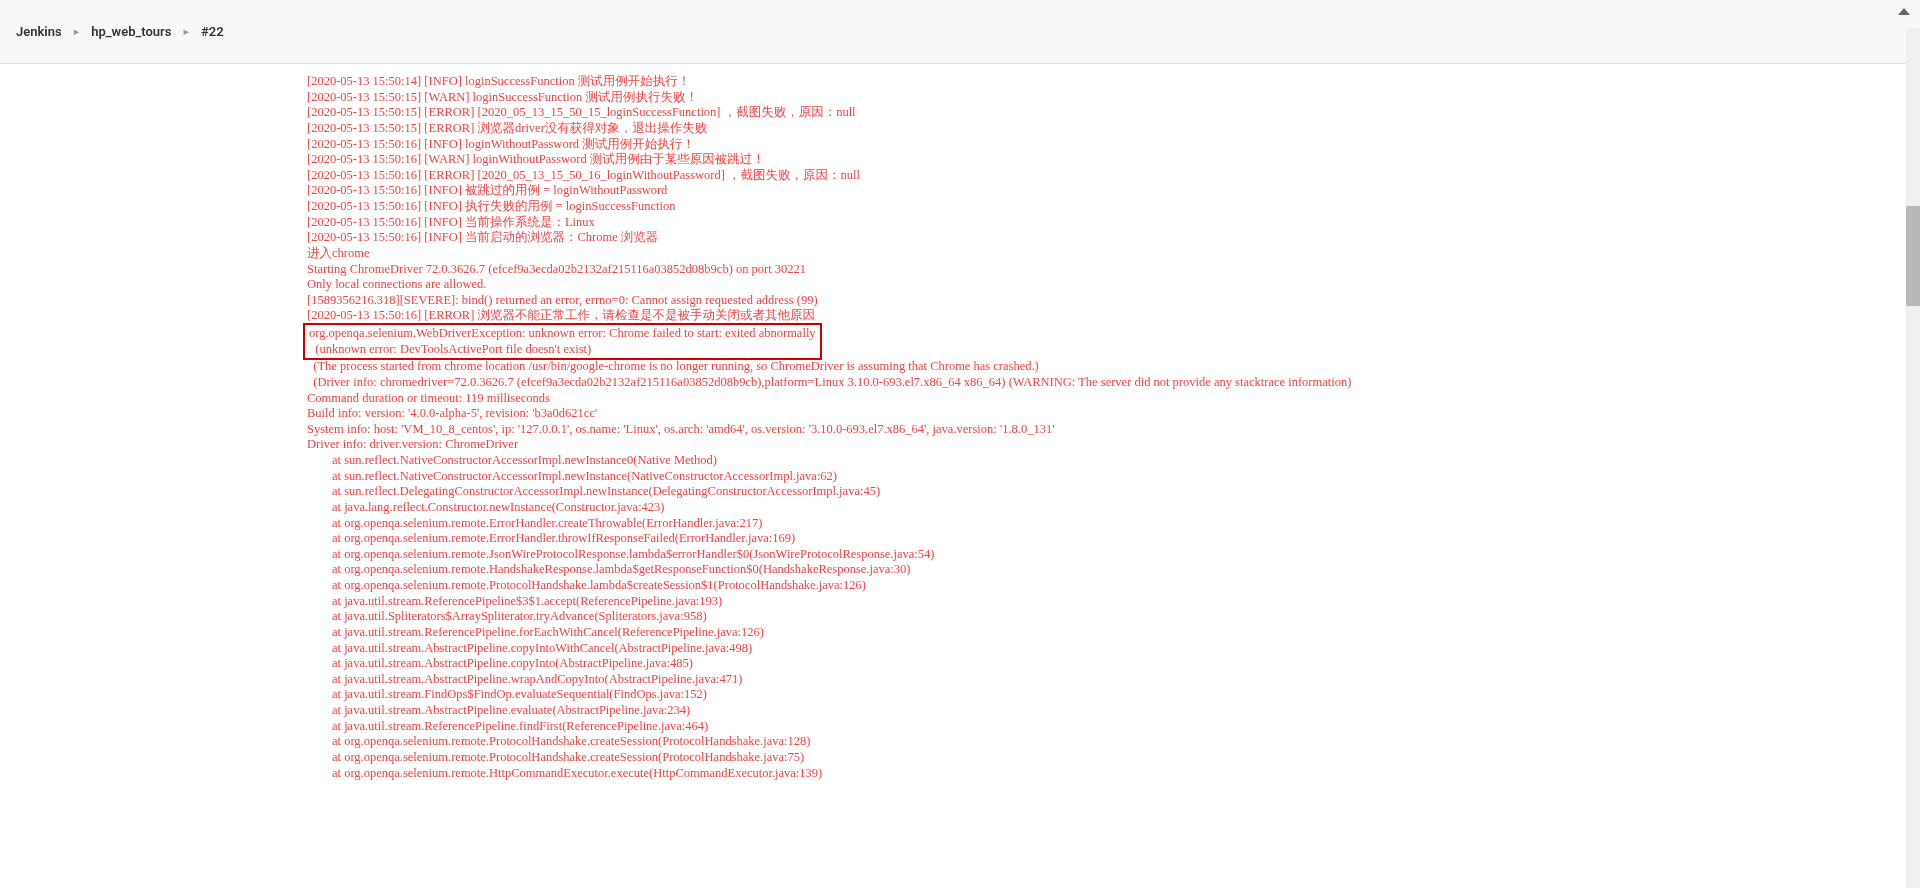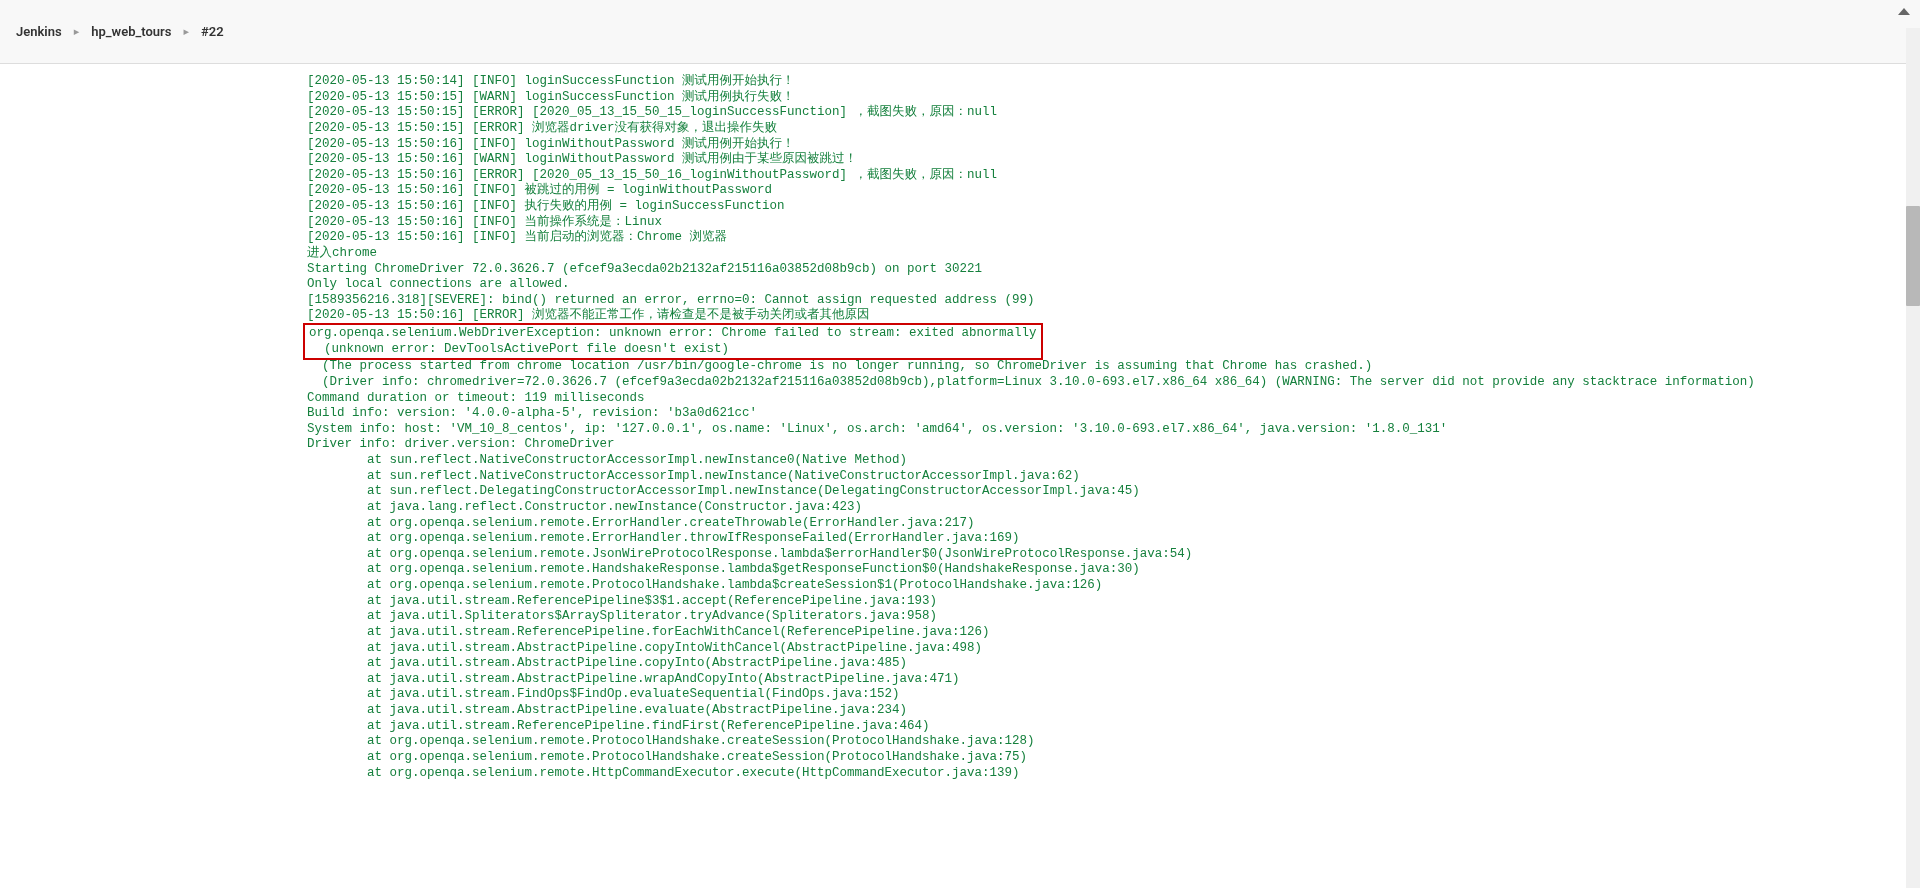--- a/index.html
+++ b/index.html
@@ -36,25 +36,25 @@
       right: 10px;
       top: 8px;
       width: 0;
       height: 0;
       border-left: 6px solid transparent;
       border-right: 6px solid transparent;
       border-bottom: 7px solid #666;
     }
     .console-content {
       padding: 10px 0 10px 307px;
-      font-family: Liberation Mono, monospace;
+      font-family: Liberation Serif, serif;
       font-size: 12.5px;
       line-height: 1.25;
       white-space: pre;
-      color: #15803d;
+      color: #ef4444;
     }
     .highlight-box {
       display: inline-block;
       border: 2px solid #cc0000;
       padding: 1px 4px;
       margin: -1px -4px;
     }
     .scrollbar-track {
       position: fixed;
       right: 0;
@@ -94,21 +94,21 @@
 [2020-05-13 15:50:16] [ERROR] [2020_05_13_15_50_16_loginWithoutPassword] ，截图失败，原因：null
 [2020-05-13 15:50:16] [INFO] 被跳过的用例 = loginWithoutPassword
 [2020-05-13 15:50:16] [INFO] 执行失败的用例 = loginSuccessFunction
 [2020-05-13 15:50:16] [INFO] 当前操作系统是：Linux
 [2020-05-13 15:50:16] [INFO] 当前启动的浏览器：Chrome 浏览器
 进入chrome
 Starting ChromeDriver 72.0.3626.7 (efcef9a3ecda02b2132af215116a03852d08b9cb) on port 30221
 Only local connections are allowed.
 [1589356216.318][SEVERE]: bind() returned an error, errno=0: Cannot assign requested address (99)
 [2020-05-13 15:50:16] [ERROR] 浏览器不能正常工作，请检查是不是被手动关闭或者其他原因</span>
-<span class="highlight-box" id="lines-highlight">org.openqa.selenium.WebDriverException: unknown error: Chrome failed to stream: exited abnormally
+<span class="highlight-box" id="lines-highlight">org.openqa.selenium.WebDriverException: unknown error: Chrome failed to start: exited abnormally
   (unknown error: DevToolsActivePort file doesn't exist)</span>
 <span id="lines-after">  (The process started from chrome location /usr/bin/google-chrome is no longer running, so ChromeDriver is assuming that Chrome has crashed.)
   (Driver info: chromedriver=72.0.3626.7 (efcef9a3ecda02b2132af215116a03852d08b9cb),platform=Linux 3.10.0-693.el7.x86_64 x86_64) (WARNING: The server did not provide any stacktrace information)
 Command duration or timeout: 119 milliseconds
 Build info: version: '4.0.0-alpha-5', revision: 'b3a0d621cc'
 System info: host: 'VM_10_8_centos', ip: '127.0.0.1', os.name: 'Linux', os.arch: 'amd64', os.version: '3.10.0-693.el7.x86_64', java.version: '1.8.0_131'
 Driver info: driver.version: ChromeDriver
 	at sun.reflect.NativeConstructorAccessorImpl.newInstance0(Native Method)
 	at sun.reflect.NativeConstructorAccessorImpl.newInstance(NativeConstructorAccessorImpl.java:62)
 	at sun.reflect.DelegatingConstructorAccessorImpl.newInstance(DelegatingConstructorAccessorImpl.java:45)

